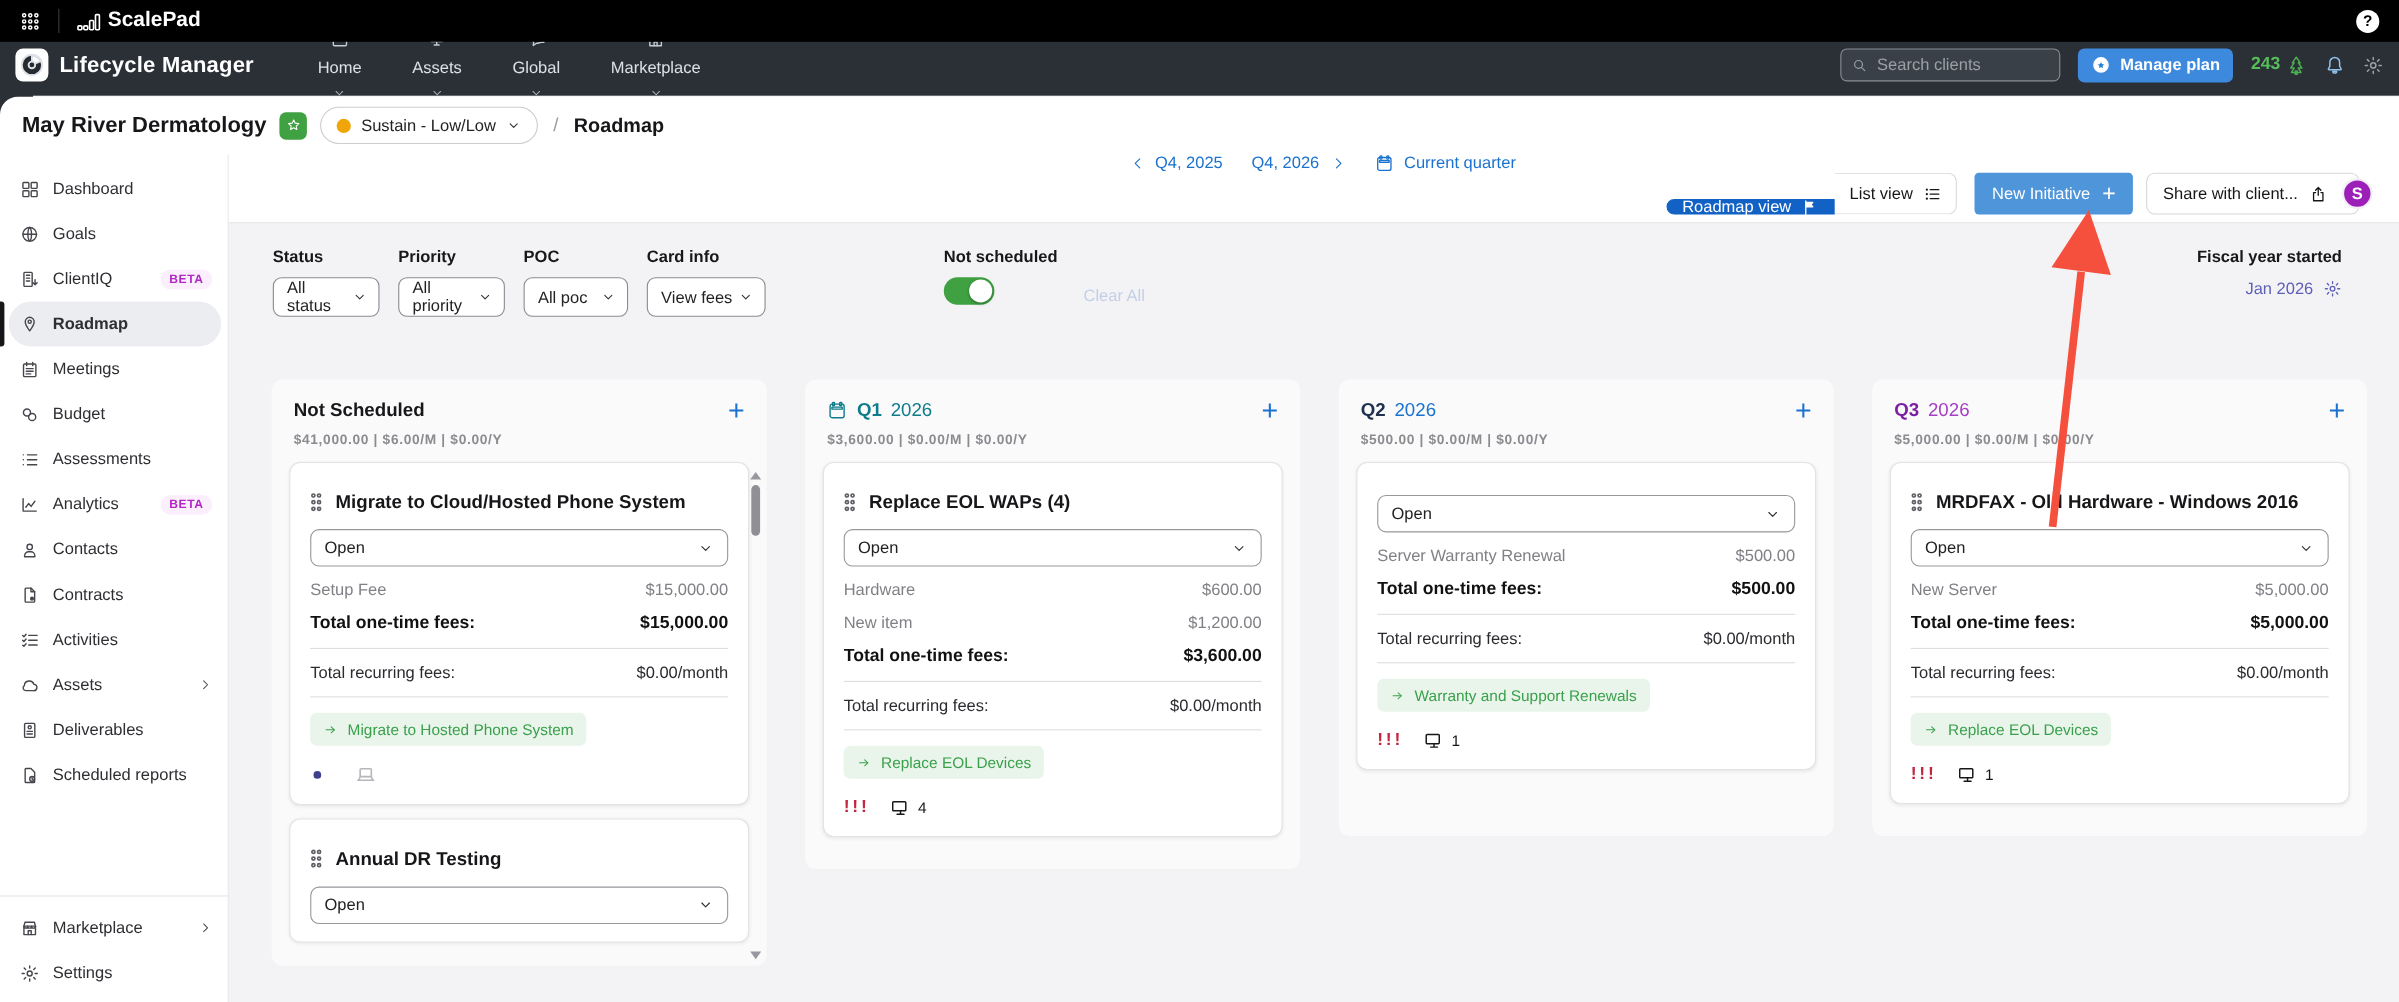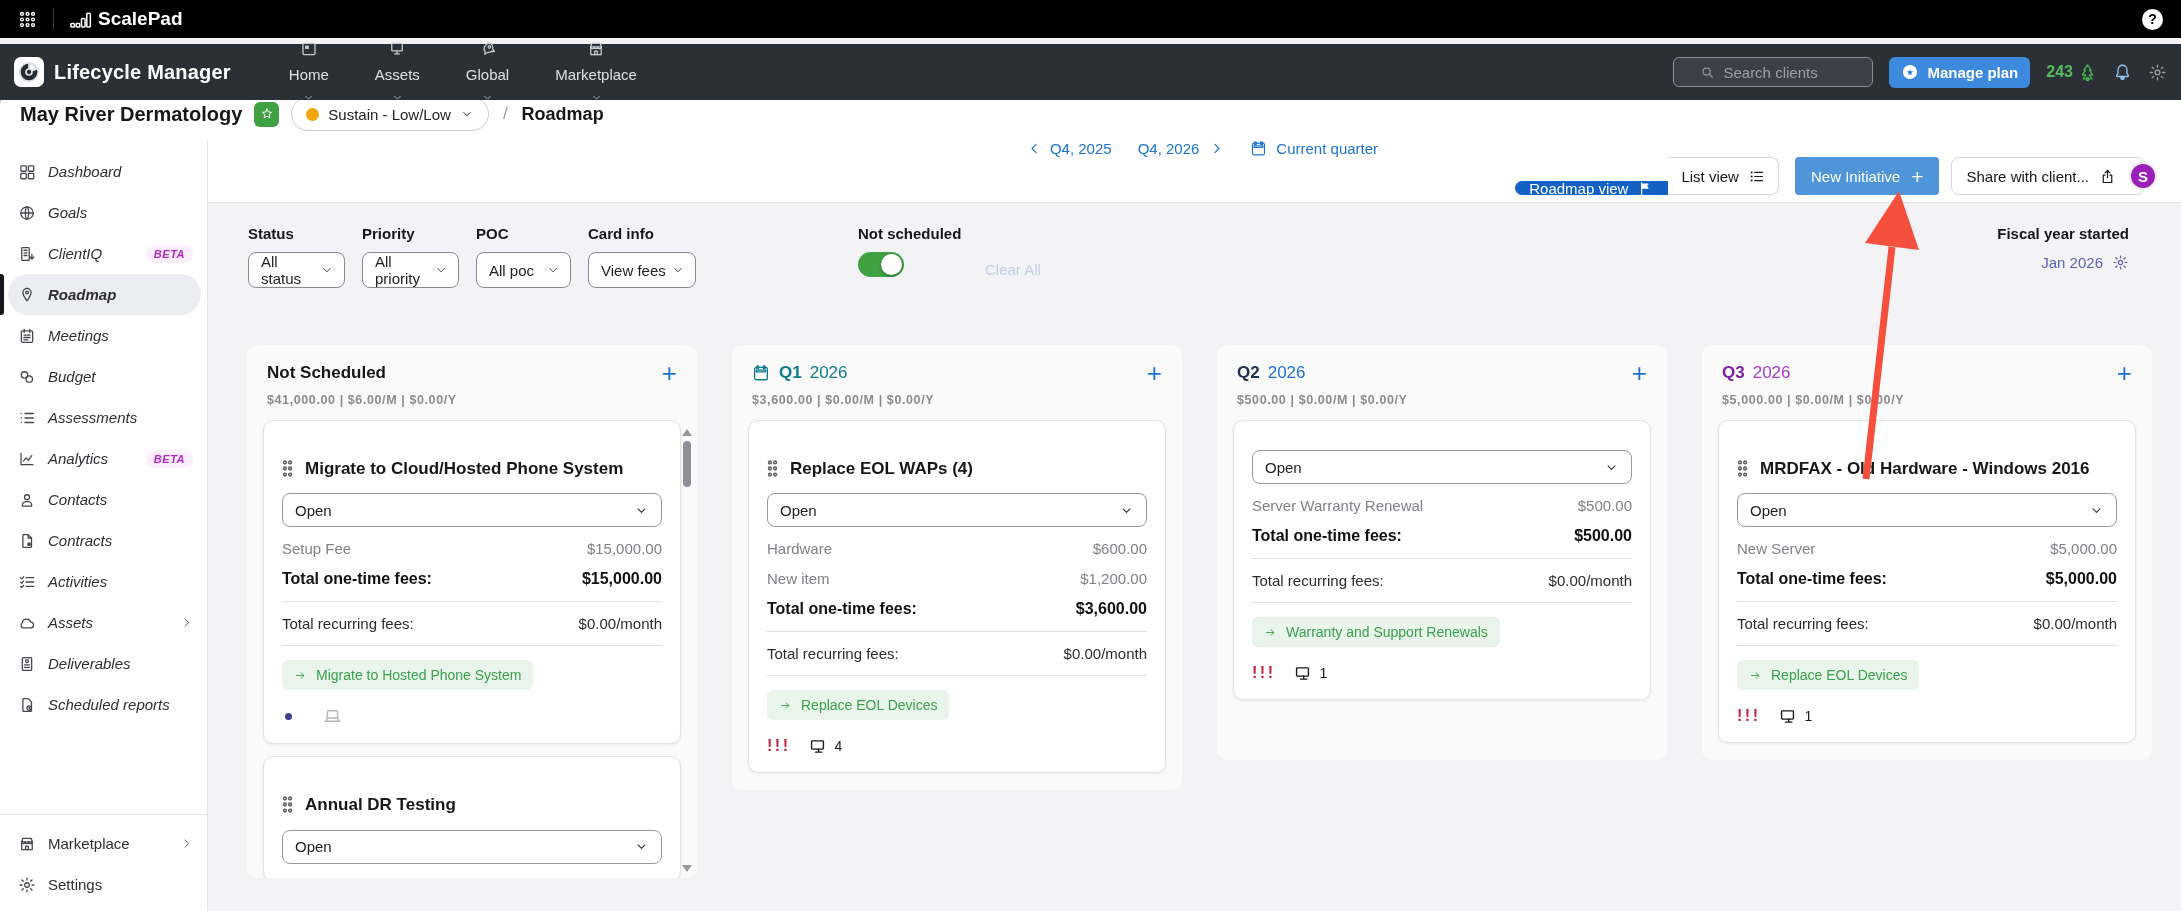--- a/index.html
+++ b/index.html
@@ -13,33 +13,33 @@
   
   .topbar { position:absolute; top:0; left:0; right:0; height:38px; background:#000;
             display:flex; align-items:center; padding:0 18px; color:#fff; z-index:5; }
   .tb-div { width:1px; height:22px; background:#3a3a3a; margin:0 16px; }
   .brand { display:flex; align-items:center; gap:5px; font-size:19px; font-weight:bold; color:#fff; }
   .tb-spacer { flex:1; }
   .help-badge { width:21px; height:21px; border-radius:50%; background:#fff; color:#000;
                 font-weight:bold; font-size:14px; display:flex; align-items:center; justify-content:center; cursor:pointer; }
 
   
-  .navbar { position:absolute; top:44px; left:0; right:0; height:56px; background:#2b3037;
+  .navbar { position:absolute; top:31px; left:0; right:0; height:56px; background:#2b3037;
             display:flex; align-items:center; padding:0 14px; color:#dde0e4; z-index:4; }
   .lm-logo { width:30px; height:30px; border-radius:7px; background:#fff; display:flex;
              align-items:center; justify-content:center; margin-right:10px; }
   .lm-title { color:#fff; font-size:20px; font-weight:bold; margin-right:58px; letter-spacing:.2px; }
   #nav-menus { display:flex; align-items:center; }
   .nav-menu { display:flex; align-items:center; gap:8px; margin-right:46px; font-size:15px;
               color:#dde0e4; cursor:pointer;flex-direction:column; }
   .nav-menu .m-ic { width:18px; height:18px; color:#c7ccd2; }
   .nav-menu .m-chev { width:13px; height:13px; color:#aeb4ba; }
   .nav-right { margin-left:auto; display:flex; align-items:center; gap:16px; }
   .search { width:200px; height:30px; background:#3a4048; border:1px solid #888e95; border-radius:6px;
-            display:flex; align-items:center; padding:0 26px; gap:8px; color:#9aa0a6; }
+            display:flex; align-items:center; padding:0 9px; gap:8px; color:#9aa0a6; }
   .search .s-ic { width:15px; height:15px; }
   .search input { background:transparent; border:none; outline:none; color:#cfd3d8; font-size:15px;
                   width:100%; font-family:inherit; }
   .search input::placeholder { color:#9aa0a6; }
   .manage-btn { height:31px; background:#3d89dd; border:none; border-radius:6px; display:flex;
                 align-items:center; gap:8px; padding:0 12px; color:#fff; font-size:15px;
                 font-weight:bold; cursor:pointer; font-family:inherit; }
   .manage-btn .mb-ic { width:18px; height:18px; }
   .tree-counter { display:flex; align-items:center; gap:5px; color:#56bd5b; font-size:16px; font-weight:bold; }
   .tree-counter .t-ic { width:19px; height:19px; color:#4caf50; }
@@ -61,21 +61,21 @@
   .seg-pill { height:34px; border:1px solid #cdcdd2; border-radius:17px; display:flex;
               align-items:center; gap:9px; padding:0 14px; font-size:15px; color:#222; cursor:pointer; background:#fff; }
   .dot-amber { width:13px; height:13px; border-radius:50%; background:#f0a60a; }
   .pill-chev { width:14px; height:14px; color:#333; }
   .crumb-sep { color:#9a9aa0; font-size:17px; margin:0 2px; }
   .page-title { font-size:18px; font-weight:bold; color:#17171a; }
 
   
   .sidebar { position:absolute; top:52px; left:0; width:208px; bottom:0; background:#fff;
              border-right:1px solid #e5e5e8; }
-  #side-list { position:absolute; top:11px; left:0; right:0;font-style:italic; }
+  #side-list { position:absolute; top:11px; left:0; right:0; }
   .side-item { height:41px; display:flex; align-items:center; gap:12px; padding:0 14px 0 18px;
                font-size:15px; color:#2e2e33; position:relative; cursor:pointer; }
   .side-item .s-icon { width:18px; height:18px; color:#46464c; }
   .side-item.active { background:#ebedf0; border-radius:21px; margin:0 6px 0 8px; padding-left:10px;
                       font-weight:bold; }
   .side-item.active::before { content:""; position:absolute; left:-8px; top:0; bottom:0; width:4px;
                               background:#17171a; border-radius:0 3px 3px 0; }
   .beta { margin-left:auto; font-size:11px; font-weight:bold; color:#b127c4; background:#fbeffd;
           border-radius:9px; padding:3px 8px; letter-spacing:.5px; }
   .side-chevron { margin-left:auto; width:13px; height:13px; color:#46464c; }
@@ -134,21 +134,21 @@
   .col-head { padding:15px 20px 0; }
   .col-title-row { display:flex; align-items:center; font-size:17px; font-weight:bold; color:#17171a; }
   .col-cal { width:18px; height:18px; margin-right:9px; }
   .col-year { font-weight:normal; margin-left:8px; }
   .col-plus { margin-left:auto; color:#1b72cf; font-size:26px; font-weight:300; line-height:1;
               cursor:pointer; }
   .col-summary { margin-top:7px; font-size:12.5px; font-weight:bold; color:#8b8b90; letter-spacing:.6px; }
   .cards { margin-top:13px; padding:0 16px 16px; display:flex; flex-direction:column; gap:12px; }
   .card { background:#fff; border:1px solid #e3e3e6; border-radius:10px;
           box-shadow:0 1px 3px rgba(25,25,30,.07); padding:15px 18px 16px; }
-  .card-title-row { display:flex; align-items:flex-start; gap:12px; margin-top:22px; }
+  .card-title-row { display:flex; align-items:flex-start; gap:12px; margin-top:10px; }
   .drag { width:11px; height:19px; color:#5f5f66; margin-top:1px; cursor:grab; }
   .card-title { font-size:17px; font-weight:bold; color:#17171a; line-height:1.25; }
   .card-select { margin-top:14px; height:34px; border:1px solid #97979c; border-radius:8px;
                  display:flex; align-items:center; justify-content:space-between; padding:0 12px;
                  font-size:15px; color:#222; cursor:pointer; background:#fff; }
   .card-select .cs-chev { width:15px; height:15px; color:#333; }
   .fee-row { display:flex; justify-content:space-between; font-size:15px; color:#808086; margin-top:13px; }
   .total-row { display:flex; justify-content:space-between; font-size:16px; font-weight:bold;
                color:#111; margin-top:13px; }
   .card-hr { border:none; border-top:1px solid #dedee2; margin:13px 0 0; }

